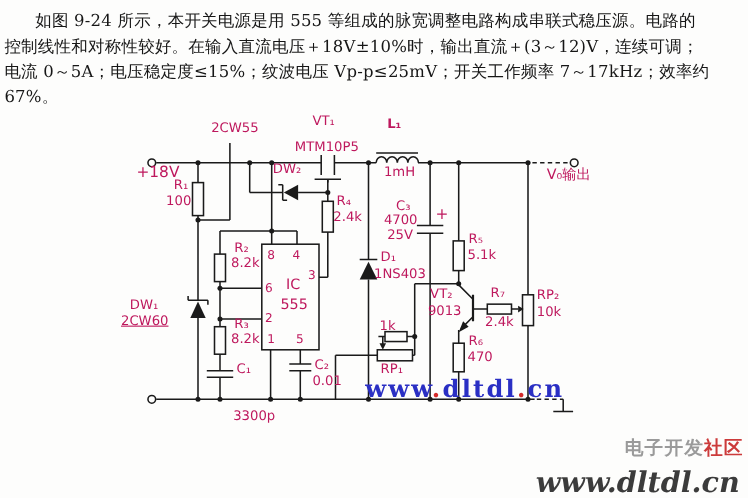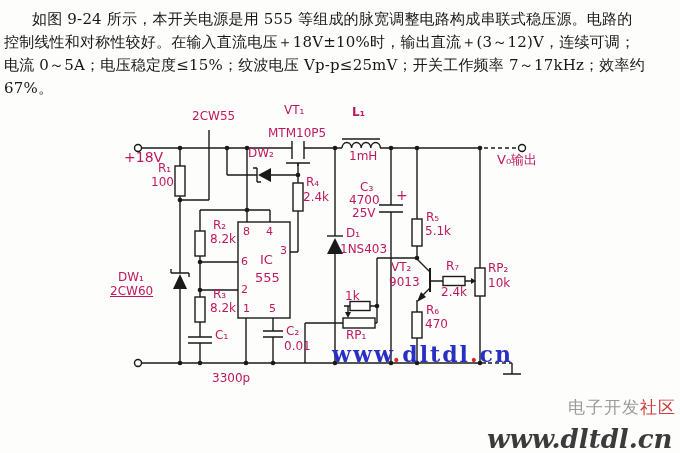--- a/index.html
+++ b/index.html
@@ -24,21 +24,21 @@
   .wire{stroke:#1a1a1a;stroke-width:1.4;fill:none;}
   .dash{stroke-dasharray:4,3;}
   .comp{stroke:#1a1a1a;stroke-width:1.4;fill:#fdfdfc;}
   .fill{fill:#1a1a1a;stroke:none;}
   .dot{fill:#1a1a1a;}
   
   .wm-blue{position:absolute;left:332px;top:341px;font-size:22px;font-weight:bold;
            letter-spacing:2px;font-family:"DejaVu Serif","Liberation Serif",serif;}
   .wm-blue .b{color:#2a2fc4;}
   .wm-blue .r{color:#d42a2a;}
-  .wm-corner{position:absolute;left:568px;top:396px;font-size:17px;font-weight:normal;
+  .wm-corner{position:absolute;left:568px;top:396px;font-size:17px;font-weight:bold;
              font-family:"DejaVu Sans","Liberation Sans",sans-serif;letter-spacing:1px;}
   .wm-corner .g{color:#9a9a9a;}
   .wm-corner .r{color:#cc3b3b;}
   .wm-script{position:absolute;left:487px;top:424px;font-size:26px;font-style:italic;
              font-weight:bold;color:rgba(25,25,25,0.85);
              font-family:"DejaVu Serif","Liberation Serif",serif;letter-spacing:0px;}
 </style>
 </head>
 <body>
 

